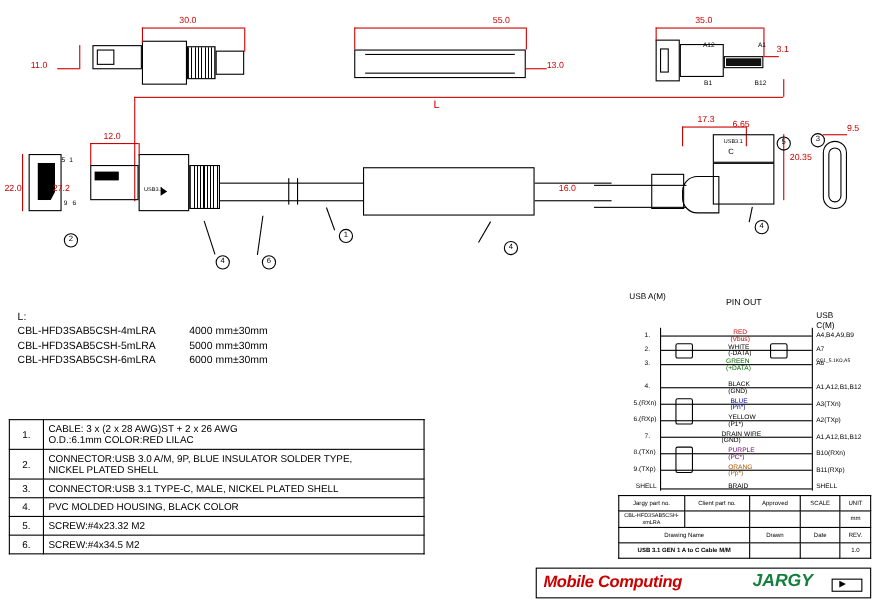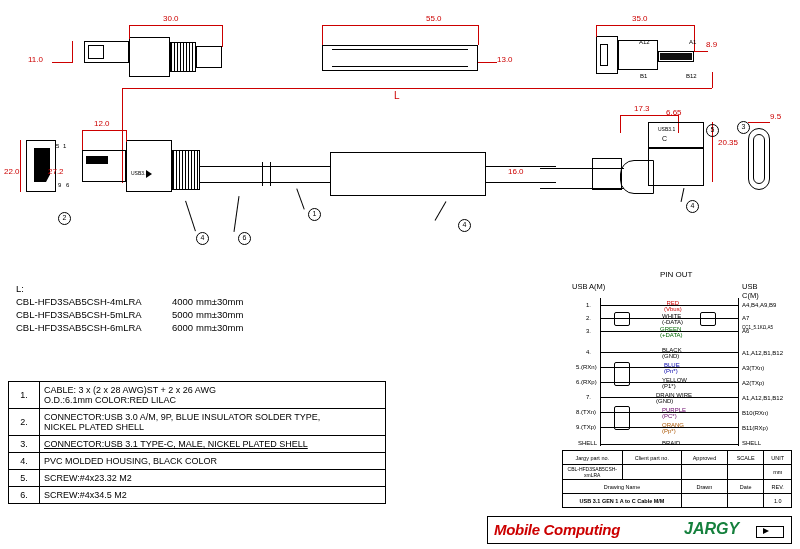--- a/index.html
+++ b/index.html
@@ -44,35 +44,35 @@
   <div class="ln red" style="left:72px;top:41px;width:1px;height:22px;"></div>
   <div class="dimtxt" style="left:28px;top:55px;">11.0</div>
   <div class="ln red" style="left:52px;top:62px;width:20px;height:1px;"></div>
 
   <div class="box abs" style="left:322px;top:45px;width:156px;height:26px;"></div>
   <div class="ln" style="left:332px;top:49px;width:136px;height:1px;"></div>
   <div class="ln" style="left:332px;top:66px;width:136px;height:1px;"></div>
   <div class="ln red" style="left:322px;top:25px;width:156px;height:1px;"></div>
   <div class="ln red" style="left:322px;top:25px;width:1px;height:20px;"></div>
   <div class="ln red" style="left:478px;top:25px;width:1px;height:20px;"></div>
-  <div class="dimtxt" style="left:390px;top:14px;padding-left:36px;">55.0</div>
+  <div class="dimtxt" style="left:412px;top:14px;padding-left:36px;">55.0</div>
   <div class="dimtxt" style="left:497px;top:55px;">13.0</div>
   <div class="ln red" style="left:478px;top:62px;width:19px;height:1px;"></div>
 
   <div class="box abs" style="left:596px;top:36px;width:22px;height:38px;"></div>
   <div class="box abs" style="left:618px;top:40px;width:40px;height:30px;"></div>
   <div class="box abs" style="left:658px;top:51px;width:36px;height:11px;"></div>
   <div class="abs" style="left:660px;top:53px;width:32px;height:7px;background:#111;"></div>
   <div class="box abs" style="left:600px;top:44px;width:8px;height:22px;"></div>
 
   <div class="ln red" style="left:596px;top:25px;width:98px;height:1px;"></div>
   <div class="ln red" style="left:596px;top:25px;width:1px;height:12px;"></div>
   <div class="ln red" style="left:694px;top:25px;width:1px;height:26px;"></div>
   <div class="dimtxt" style="left:632px;top:14px;">35.0</div>
-  <div class="dimtxt" style="left:706px;top:40px;">8.9</div>
+  <div class="dimtxt" style="left:706px;top:40px;">3.1</div>
   <div class="ln red" style="left:694px;top:51px;width:14px;height:1px;"></div>
 
   <div class="blktxt" style="left:639px;top:39px;font-size:6px;">A12</div>
   <div class="blktxt" style="left:689px;top:39px;font-size:6px;">A1</div>
   <div class="blktxt" style="left:640px;top:73px;font-size:6px;">B1</div>
   <div class="blktxt" style="left:686px;top:73px;font-size:6px;">B12</div>
 
   <div class="ln red" style="left:122px;top:88px;width:590px;height:1px;"></div>
   <div class="ln red" style="left:122px;top:88px;width:1px;height:95px;"></div>
   <div class="ln red" style="left:712px;top:72px;width:1px;height:16px;"></div>
@@ -167,39 +167,39 @@
       <td style="white-space:pre-line;">CABLE: 3 x (2 x 28 AWG)ST + 2 x 26 AWG
 O.D.:6.1mm COLOR:RED LILAC</td>
     </tr>
     <tr>
       <td class="mat-no">2.</td>
       <td style="white-space:pre-line;">CONNECTOR:USB 3.0 A/M, 9P, BLUE INSULATOR SOLDER TYPE,
 NICKEL PLATED SHELL</td>
     </tr>
     <tr>
       <td class="mat-no">3.</td>
-      <td style="white-space:pre-line;text-decoration:underline;">CONNECTOR:USB 3.1 TYPE-C, MALE, NICKEL PLATED SHELL</td>
+      <td style="white-space:pre-line;">CONNECTOR:USB 3.1 TYPE-C, MALE, NICKEL PLATED SHELL</td>
     </tr>
     <tr>
       <td class="mat-no">4.</td>
       <td style="white-space:pre-line;">PVC MOLDED HOUSING, BLACK COLOR</td>
     </tr>
     <tr>
       <td class="mat-no">5.</td>
       <td style="white-space:pre-line;">SCREW:#4x23.32 M2</td>
     </tr>
     <tr>
       <td class="mat-no">6.</td>
       <td style="white-space:pre-line;">SCREW:#4x34.5 M2</td>
     </tr>
   </tbody>
     </table>
 
   <div class="abs" style="left:660px;top:270px;font-size:8px;">PIN OUT</div>
-  <div class="abs" style="left:572px;top:282px;font-size:7.5px;">USB A(M)</div>
+  <div class="abs" style="left:572px;top:265px;font-size:7.5px;">USB A(M)</div>
   <div class="abs" style="left:742px;top:282px;font-size:7.5px;">USB C(M)</div>
 
   <div class="ln" style="left:600px;top:298px;width:1px;height:148px;"></div>
   <div class="ln" style="left:738px;top:298px;width:1px;height:148px;"></div>
 
   <div class="pin-label" style="left:586px;top:302px;">1.</div>
   <div class="pin-label pin-red" style="left:664px;top:300px;white-space:pre-line;text-align:center;">RED
 (Vbus)</div>
   <div class="pin-label" style="left:742px;top:302px;">A4,B4,A9,B9</div>
   <div class="ln" style="left:600px;top:305px;width:138px;height:1px;"></div>

